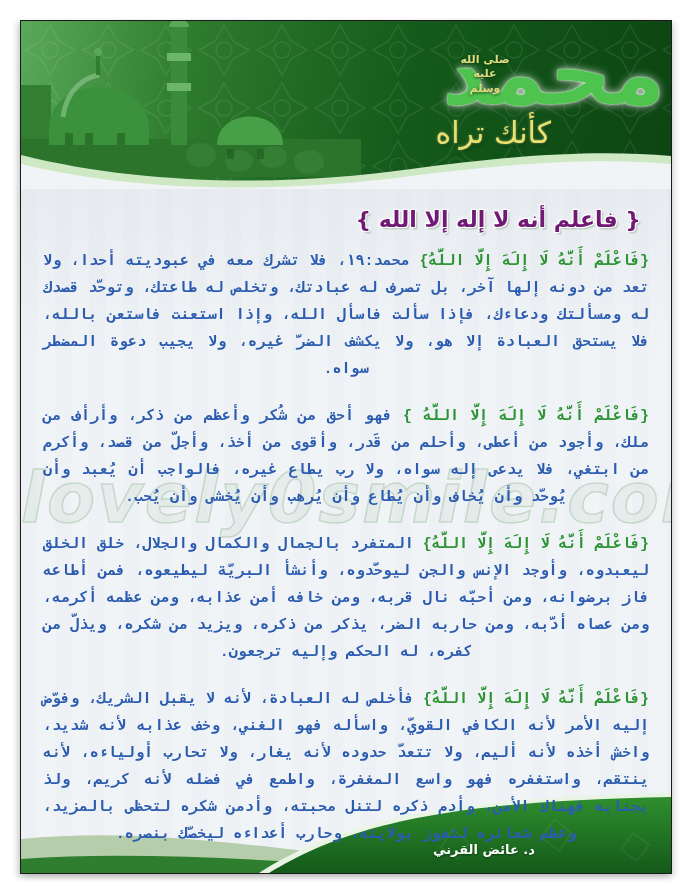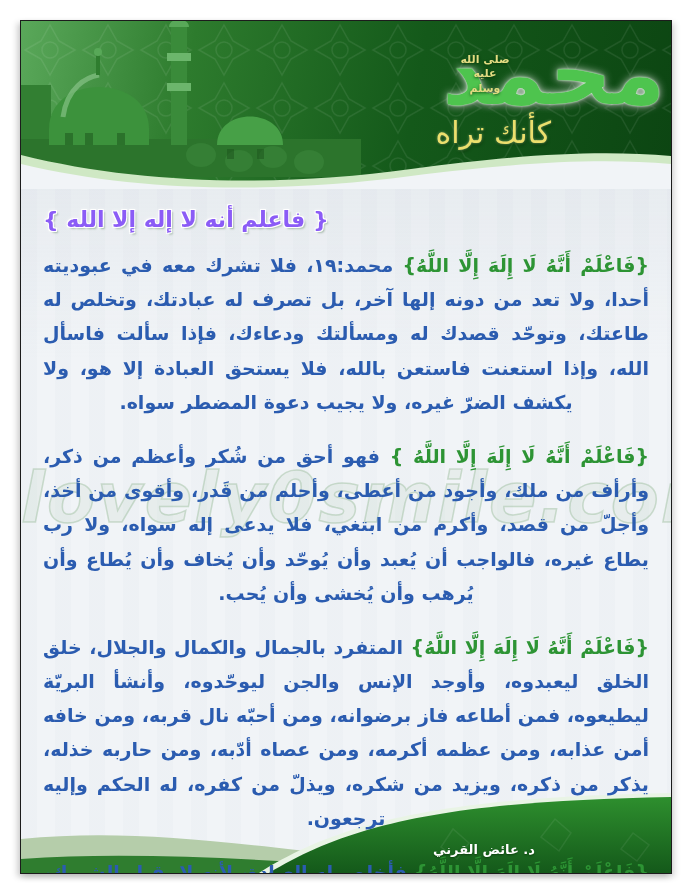--- a/index.html
+++ b/index.html
@@ -27,26 +27,26 @@
   
   .content{position:relative;padding:10px 22px 0;direction:rtl;}
   .faint{position:absolute;inset:0;pointer-events:none;
          background:
            linear-gradient(180deg,rgba(185,195,205,.16) 0,rgba(185,195,205,0) 170px),
            repeating-linear-gradient(90deg,rgba(170,185,200,.05) 0 16px,rgba(170,185,200,0) 16px 34px);}
   .wm{position:absolute;top:268px;left:0;width:100%;text-align:center;direction:ltr;
       font-size:70px;font-weight:bold;font-style:italic;letter-spacing:2px;
       color:rgba(170,200,170,.14);-webkit-text-stroke:1.5px rgba(140,180,140,.38);
       pointer-events:none;z-index:0;}
-  .title{position:relative;z-index:1;text-align:left;font-size:22px;font-weight:bold;
-         color:#8b5cf6;margin:8px 8px 16px 0;
+  .title{position:relative;z-index:1;text-align:right;font-size:22px;font-weight:bold;
+         color:#701a75;margin:8px 8px 16px 0;
          text-shadow:-1px -1px 0 #fff,1px -1px 0 #fff,-1px 1px 0 #fff,1px 1px 0 #fff,
                      0 0 5px #fff,2px 2px 2px rgba(0,60,0,.35);}
-  .para{position:relative;z-index:1;margin:0 0 20px;font-size:19px;font-weight:bold;
-        color:#2b5cb0;line-height:1.8;text-align:justify;text-align-last:center;}
+  .para{position:relative;z-index:1;margin:0 0 20px;font-size:15px;font-weight:bold;
+        color:#2b5cb0;line-height:1.8;text-align:justify;text-align-last:center;font-family:Liberation Mono, monospace;}
   .quote{color:#2d9434;}
   .ref{color:#2b5cb0;}
 
   
   .footer{position:absolute;left:0;bottom:0;width:650px;height:86px;}
   .fwaves{position:absolute;inset:0;display:block;}
   .credit{position:absolute;left:14px;top:12px;width:200px;text-align:center;z-index:2;}
   .credit-ar{font-size:16px;font-weight:bold;color:#4a9a4a;direction:rtl;}
   .credit-site{font-size:18px;font-weight:bold;font-style:italic;color:#3c3c3c;margin-top:1px;}
   .author{position:absolute;left:400px;bottom:16px;width:126px;text-align:center;z-index:2;
@@ -118,21 +118,21 @@
       <span class="body-text">فلا تشرك معه في عبوديته أحدا، ولا تعد من دونه إلها آخر، بل تصرف له عبادتك، وتخلص له طاعتك، وتوحّد قصدك له ومسألتك ودعاءك، فإذا سألت فاسأل الله، وإذا استعنت فاستعن بالله، فلا يستحق العبادة إلا هو، ولا يكشف الضرّ غيره، ولا يجيب دعوة المضطر سواه.</span>
     </p>
 
     <p class="para">
       <span class="quote">{فَاعْلَمْ أَنَّهُ لَا إِلَهَ إِلَّا اللَّهُ }</span>
       <span class="body-text">فهو أحق من شُكر وأعظم من ذكر، وأرأف من ملك، وأجود من أعطى، وأحلم من قَدر، وأقوى من أخذ، وأجلّ من قصد، وأكرم من ابتغي، فلا يدعى إله سواه، ولا رب يطاع غيره، فالواجب أن يُعبد وأن يُوحّد وأن يُخاف وأن يُطاع وأن يُرهب وأن يُخشى وأن يُحب.</span>
     </p>
 
     <p class="para">
       <span class="quote">{فَاعْلَمْ أَنَّهُ لَا إِلَهَ إِلَّا اللَّهُ}</span>
-      <span class="body-text">المتفرد بالجمال والكمال والجلال، خلق الخلق ليعبدوه، وأوجد الإنس والجن ليوحّدوه، وأنشأ البريّة ليطيعوه، فمن أطاعه فاز برضوانه، ومن أحبّه نال قربه، ومن خافه أمن عذابه، ومن عظمه أكرمه، ومن عصاه أدّبه، ومن حاربه خذله، يذكر من ذكره، ويزيد من شكره، ويذلّ من كفره، له الحكم وإليه ترجعون.</span>
+      <span class="body-text">المتفرد بالجمال والكمال والجلال، خلق الخلق ليعبدوه، وأوجد الإنس والجن ليوحّدوه، وأنشأ البريّة ليطيعوه، فمن أطاعه فاز برضوانه، ومن أحبّه نال قربه، ومن خافه أمن عذابه، ومن عظمه أكرمه، ومن عصاه أدّبه، ومن حاربه الضر، يذكر من ذكره، ويزيد من شكره، ويذلّ من كفره، له الحكم وإليه ترجعون.</span>
     </p>
 
     <p class="para">
       <span class="quote">{فَاعْلَمْ أَنَّهُ لَا إِلَهَ إِلَّا اللَّهُ}</span>
       <span class="body-text">فأخلص له العبادة، لأنه لا يقبل الشريك، وفوّض إليه الأمر لأنه الكافي القويّ، واسأله فهو الغني، وخف عذابه لأنه شديد، واخش أخذه لأنه أليم، ولا تتعدّ حدوده لأنه يغار، ولا تحارب أولياءه، لأنه ينتقم، واستغفره فهو واسع المغفرة، واطمع في فضله لأنه كريم، ولذ بجنابه فهناك الأمن، وأدم ذكره لتنل محبته، وأدمن شكره لتحظى بالمزيد، وعظم شعائره لتفوز بولايته، وحارب أعداءه ليخصّك بنصره.</span>
     </p>
   </div>
 
   <div class="footer">
     <svg class="fwaves" viewBox="0 0 650 86" preserveAspectRatio="none">

